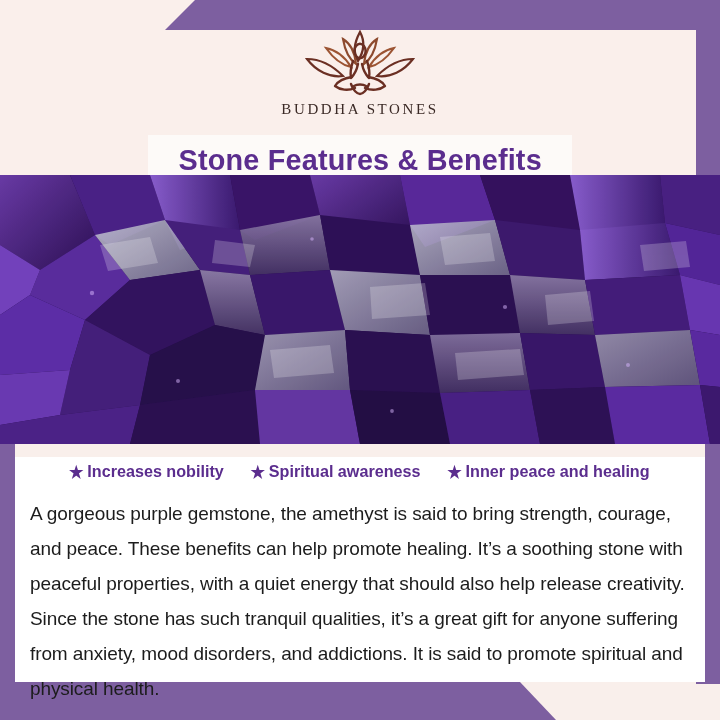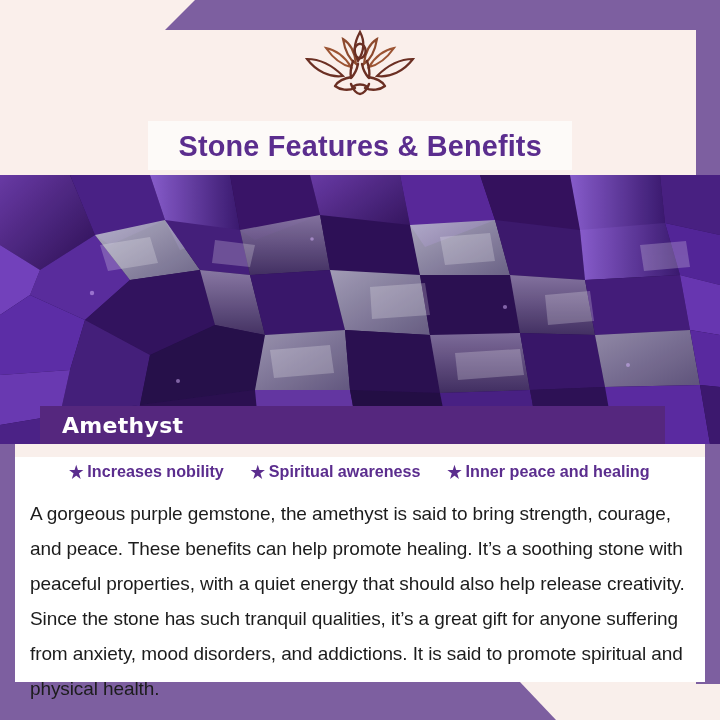--- a/index.html
+++ b/index.html
@@ -40,21 +40,21 @@
     display:flex;flex-direction:column;align-items:center;
   }
   .logo-mark{width:150px;height:72px;display:block;}
   .logo-word{
     margin-top:3px;
     font-family:"Liberation Serif", serif;
     font-size:15px;letter-spacing:2.6px;color:#3b2a26;font-weight:400;
   }
 
   .title-box{
-    position:absolute;left:148px;top:121px;width:424px;height:49px;
+    position:absolute;left:148px;top:135px;width:424px;height:49px;
     background:#fdfaf8;
     display:flex;align-items:center;justify-content:center;
   }
   .title-text{
     font-family:"Liberation Sans Narrow","Liberation Sans",sans-serif;
     font-weight:bold;font-size:30px;color:#5b2d8e;
     letter-spacing:.2px;transform:scaleX(.96);white-space:nowrap;
   }
 
   
@@ -128,20 +128,21 @@
       <g fill="none" stroke="#6b2f23" stroke-width="2.4" stroke-linecap="round" stroke-linejoin="round">
         <ellipse cx="75" cy="25" rx="5.6" ry="7.2"></ellipse>
         <path d="M68 35 C66 41 65 47 66 52 C70 48 72 43 73 38"></path>
         <path d="M82 35 C84 41 85 47 84 52 C80 48 78 43 77 38"></path>
         <path d="M67 51 C60 52 53 55 50 60 C55 64 63 65 70 62"></path>
         <path d="M83 51 C90 52 97 55 100 60 C95 64 87 65 80 62"></path>
         <path d="M66 58 C68 64 72 68 75 68 C78 68 82 64 84 58"></path>
         <path d="M69 60 C72 58 78 58 81 60"></path>
       </g>
     </svg>
+    <div class="logo-word">BUDDHA STONES</div>
   </div>
 
   <div class="title-box">
     <div class="title-text">Stone Features &amp; Benefits</div>
   </div>
 
   <div class="photo">
     <svg viewBox="0 0 720 269" preserveAspectRatio="none">
       <defs>
         <linearGradient id="g1" x1="0" y1="0" x2="1" y2="1">
@@ -227,23 +228,20 @@
         <circle cx="92" cy="118" r="2.2"></circle>
           <circle cx="178" cy="206" r="2"></circle>
         <circle cx="312" cy="64" r="1.8"></circle>
           <circle cx="505" cy="132" r="2.1"></circle>
         <circle cx="628" cy="190" r="2"></circle>
           <circle cx="392" cy="236" r="1.9"></circle>
       </g>
     </svg>
   </div>
 
-  <div class="stone-banner">
-    <span class="stone-banner-text">Amethyst</span>
-  </div>
 
   <div class="panel">
     <div class="panel-top-tint"></div>
 
     <div class="features">
       <div class="feature">
         <span class="star">★</span>
         <span>Increases nobility</span>
       </div>
       <div class="feature">

